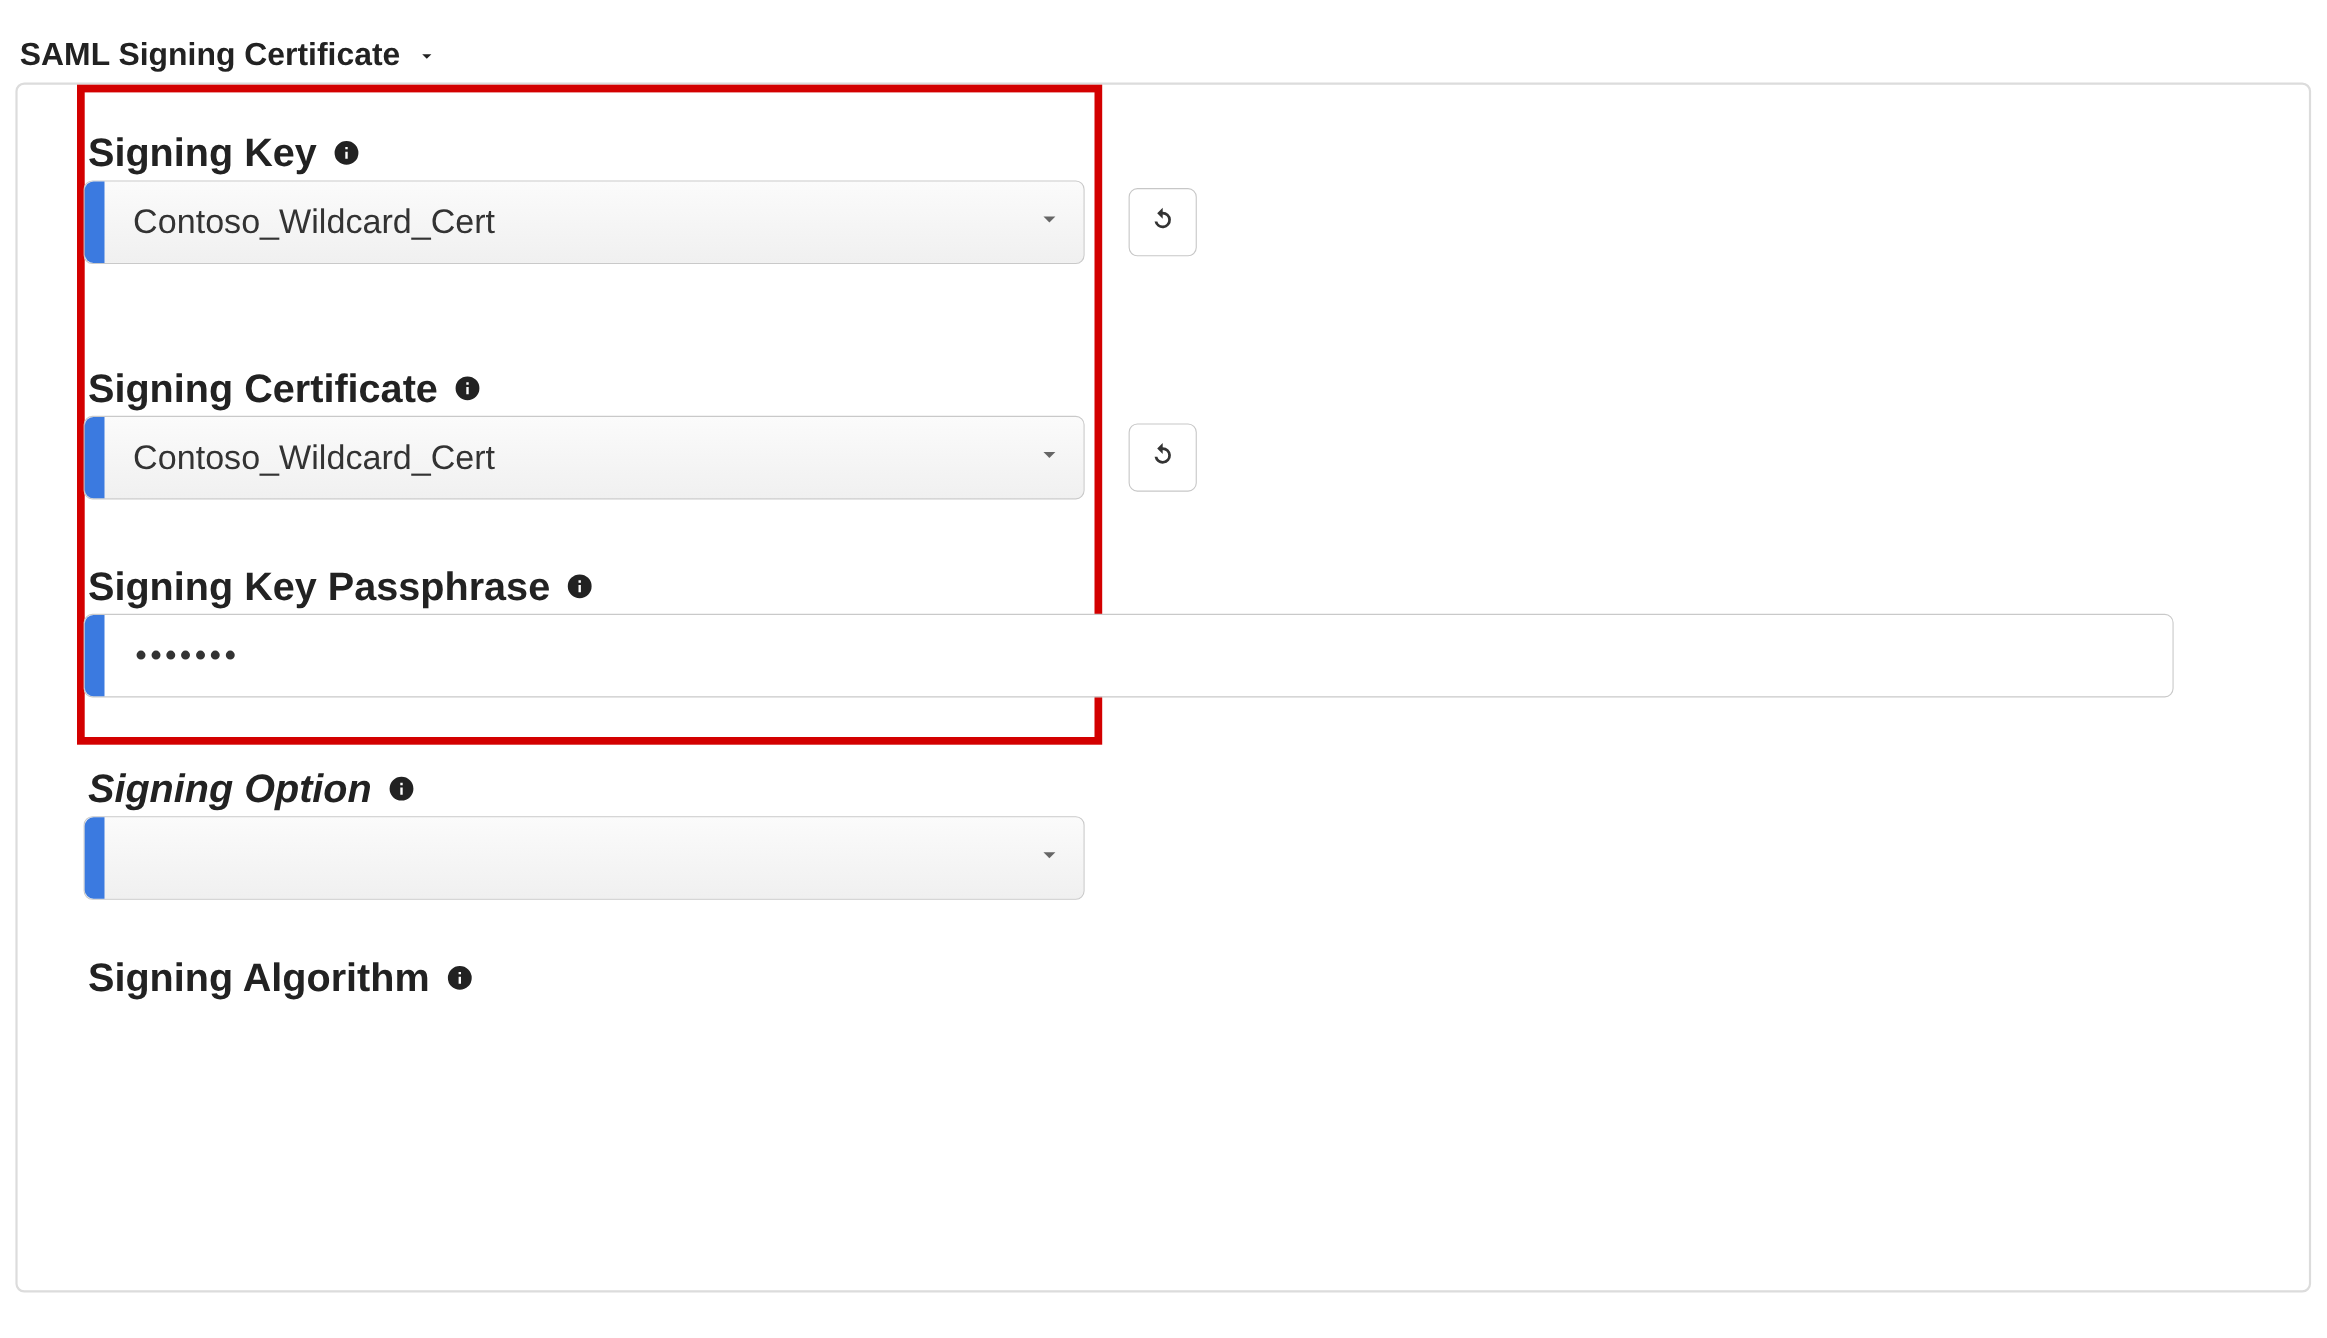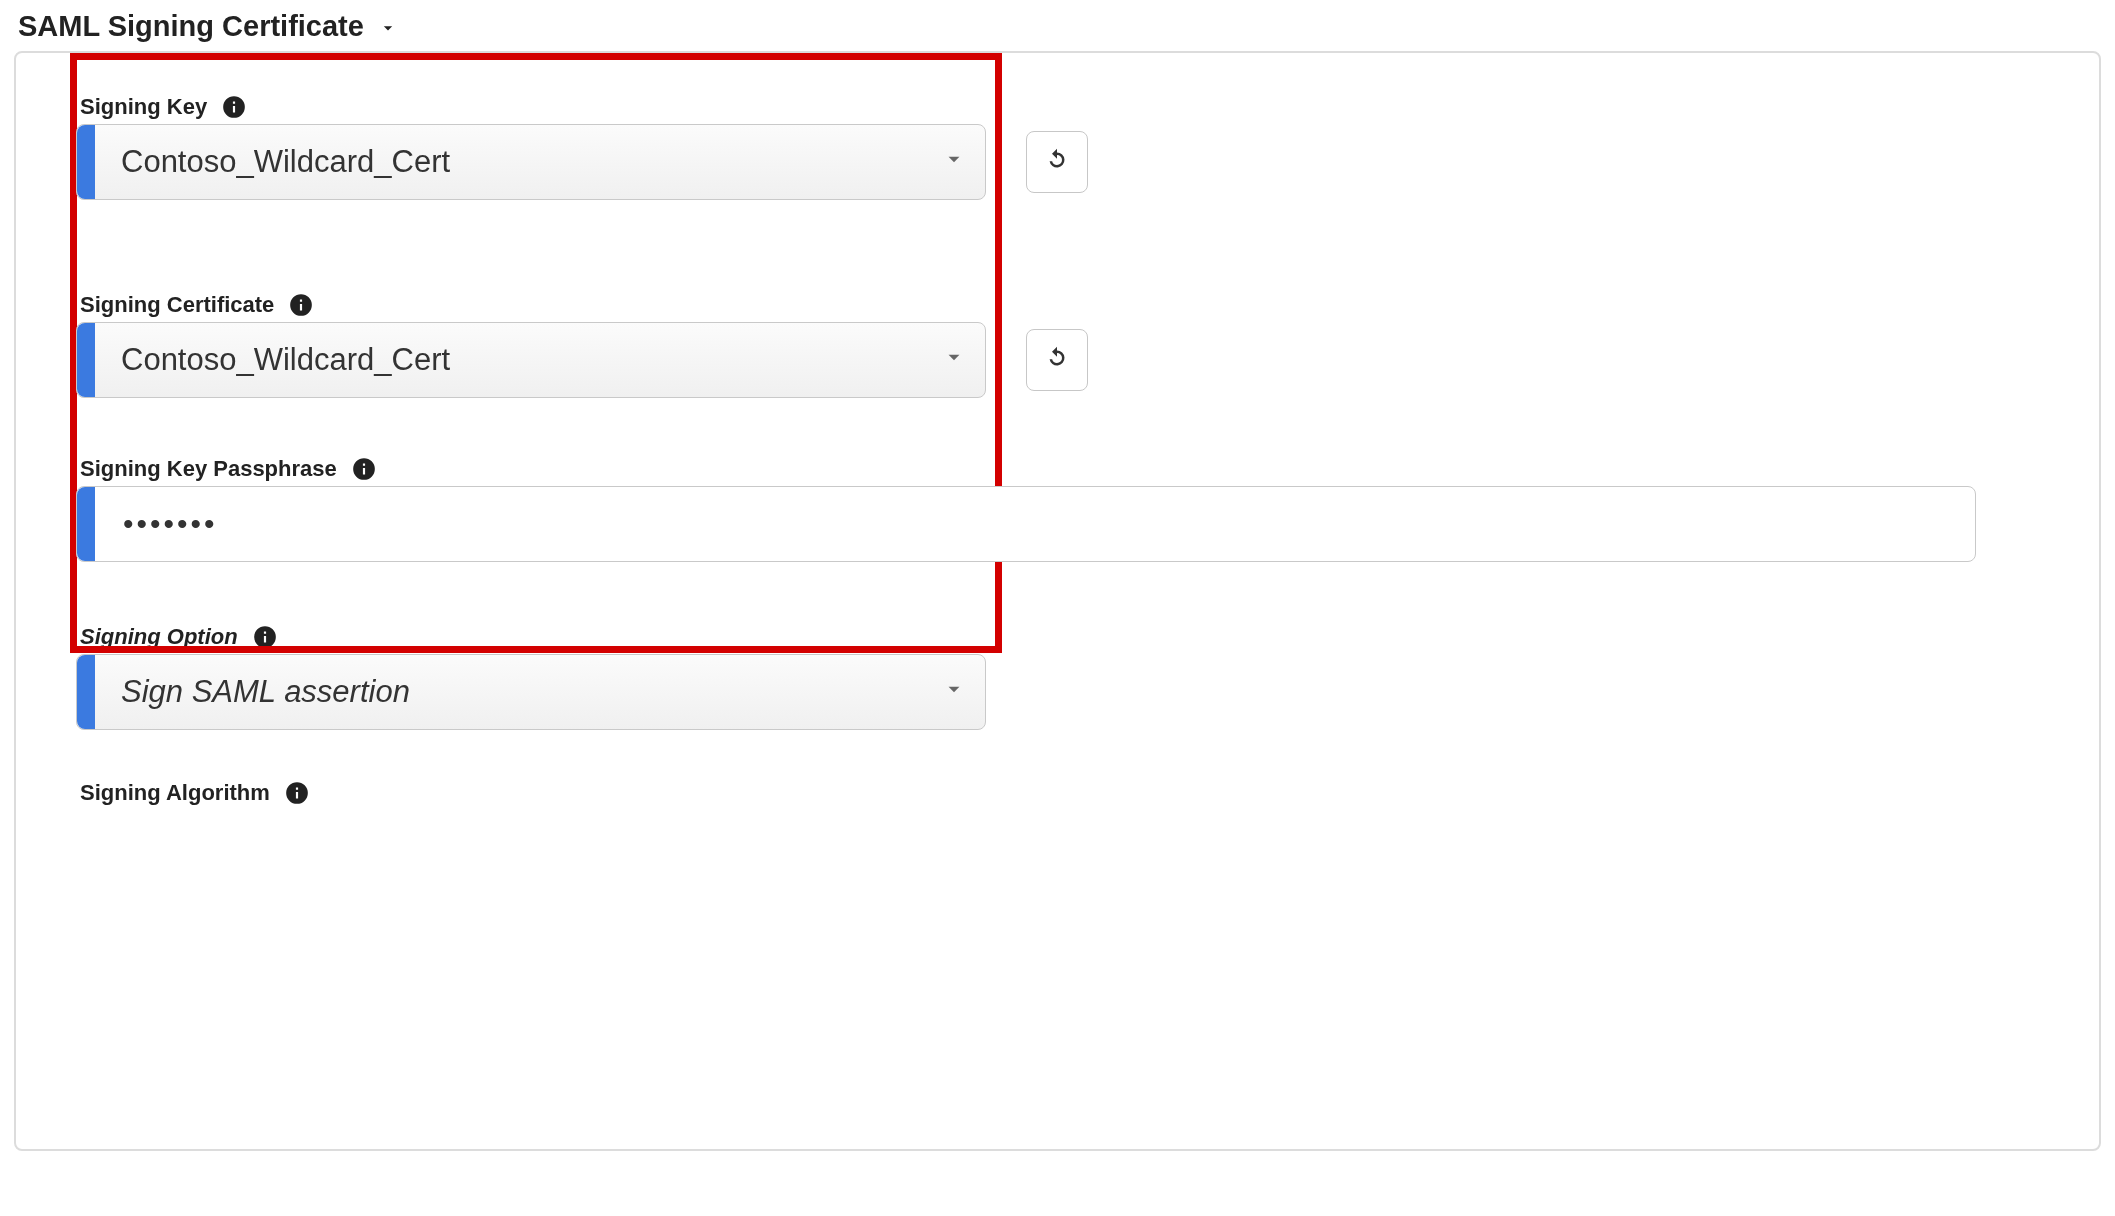--- a/index.html
+++ b/index.html
@@ -1,24 +1,24 @@
 <!DOCTYPE html>
 <html><head>
   <meta charset="utf-8">
   <style>
     * { box-sizing: border-box; }
     html, body { margin:0; padding:0; width:2115px; height:1216px; background:#fff; font-family:"Helvetica Neue",Helvetica,Arial,sans-serif; color:#333; }
-    .wrap { padding:4px 14px; }
+    .wrap { padding:28px 14px; }
     .panel-title { font-size:29px; font-weight:700; color:#222; display:flex; align-items:center; gap:14px; padding:6px 0 8px 4px; cursor:pointer; }
     .panel-title .caret { display:inline-block; transform:translateY(2px); }
     .panel-title .caret svg { width:20px; height:20px; fill:#222; }
     .panel-frame { border:2px solid #dcdcdc; border-radius:8px; padding:1px 0 40px 0; position:relative; min-height:1100px; }
     .section { margin:40px 60px 0 60px; }
     .label-row { display:flex; align-items:center; gap:14px; margin:0 0 4px 4px; }
-    .label-row .label-text { font-size:22px; font-weight:700; color:#222; }
+    .label-row .label-text { font-size:36px; font-weight:700; color:#222; }
     .info-icon { width:26px; height:26px; display:inline-flex; align-items:center; justify-content:center; }
     .info-icon svg { width:26px; height:26px; fill:#222; }
     .control-row { display:flex; align-items:center; gap:40px; }
     .select-ctrl { display:flex; align-items:center; height:76px; width:910px; border:1px solid #c9c9c9; border-radius:8px; background:linear-gradient(#fbfbfb,#f0f0f0); position:relative; padding:0 56px 0 44px; font-size:31px; color:#333; cursor:pointer; }
     .select-ctrl .blue-tab { position:absolute; left:0; top:0; bottom:0; width:18px; background:#3b7ae0; border-radius:8px 0 0 8px; }
     .select-ctrl .value { flex:1; white-space:nowrap; overflow:hidden; text-overflow:ellipsis; }
     .select-ctrl .chev { position:absolute; right:18px; top:50%; transform:translateY(-50%); }
     .select-ctrl .chev svg { width:26px; height:26px; fill:#666; }
     .refresh-btn { width:62px; height:62px; border:1px solid #c7c7c7; border-radius:8px; background:#fff; display:flex; align-items:center; justify-content:center; cursor:pointer; }
     .refresh-btn svg { width:30px; height:30px; fill:#333; }
@@ -124,21 +124,20 @@
         <span class="label-text">Signing Option</span>
         <span class="info-icon">
           <svg viewBox="0 0 24 24">
               <path d="M12 2a10 10 0 100 20 10 10 0 000-20zm1 15h-2v-6h2v6zm0-8h-2V7h2v2z"></path>
             </svg>
         </span>
       </div>
       <div class="control-row">
         <div class="select-ctrl">
           <div class="blue-tab"></div>
-          <span class="value">Sign SAML assertion</span>
           <span class="chev">
             <svg viewBox="0 0 24 24">
                 <path d="M7 10l5 5 5-5z"></path>
               </svg>
           </span>
         </div>
       </div>
     </div>
 
     <div class="section" style="margin-top:50px;">

